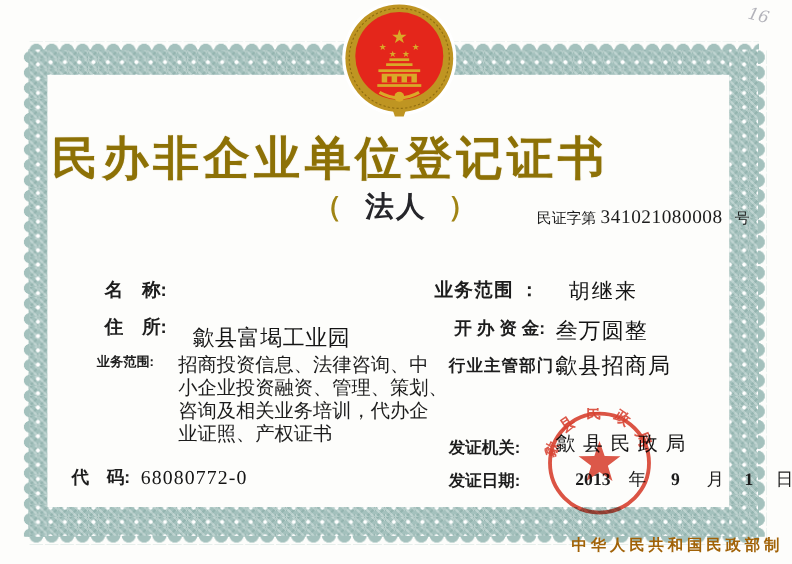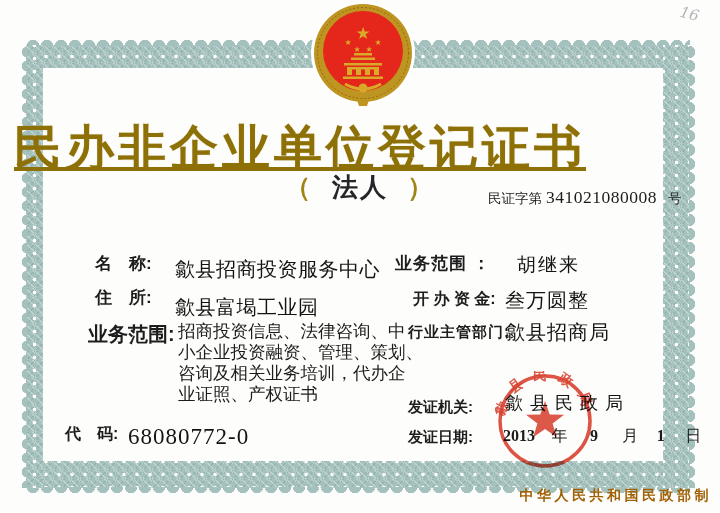--- a/index.html
+++ b/index.html
@@ -28,22 +28,22 @@
     background-size:7px 14px;}
   .band-right::after{content:"";position:absolute;top:0;bottom:0;right:-7px;width:8px;
     background-image:radial-gradient(circle at 0 50%, #a4c1bd 6px, rgba(0,0,0,0) 6.5px);
     background-size:8px 14px;}
   
   #emblem{position:absolute;left:311px;top:3px;width:104px;height:104px;z-index:3;}
   #seal{position:absolute;left:495px;top:371px;width:100px;height:100px;z-index:4;
         mix-blend-mode:multiply;opacity:.92;}
   
   .abs{position:absolute;z-index:2;white-space:nowrap;}
-  #title{left:0;width:600px;top:116px;text-align:center;font-size:48px;font-weight:bold;
-         letter-spacing:4px;color:#8d7106;text-shadow:0 0 1px rgba(141,113,6,.45);text-decoration:underline;}
+  #title{left:0;width:600px;top:116px;text-align:center;font-size:42px;font-weight:bold;
+         letter-spacing:4px;color:#8d7106;text-shadow:0 0 1px rgba(141,113,6,.45);}
   #subtitle{left:0;width:720px;top:170px;text-align:center;font-size:26px;font-weight:bold;letter-spacing:2px;}
   #subtitle .paren{color:#a08414;}
   #subtitle .inner{color:#26262a;margin:0 10px;}
   #certno{left:488px;top:187px;font-family:"Liberation Serif",serif;}
   #certno .pre{font-size:13.5px;}
   #certno .num{font-size:17.5px;letter-spacing:.5px;}
   #certno .suf{font-size:13.5px;margin-left:7px;}
   .flabel{font-weight:bold;color:#1d1d1d;}
   .fvalue{font-family:"Liberation Serif",serif;color:#141414;}
   #footer{right:8px;top:487px;font-family:"Liberation Serif",serif;font-size:14px;
@@ -97,50 +97,49 @@
     <span class="inner">法人</span>
     <span class="paren">）</span>
   </div>
   <div class="abs" id="certno">
     <span class="pre">民证字第</span>
     <span class="num">341021080008</span>
     <span class="suf">号</span>
   </div>
 
   <div class="abs flabel" style="left:95px;top:252px;font-size:17px;">名　称:</div>
-  <div class="abs fvalue" style="left:175px;top:256px;font-size:20px;letter-spacing:.5px;">歙县招商投资服务中心</div>
 
   <div class="abs flabel" style="left:95px;top:286px;font-size:17px;text-align:right;">住　所:</div>
   <div class="abs fvalue" style="left:175px;top:294px;font-size:20px;letter-spacing:.5px;">歙县富堨工业园</div>
 
-  <div class="abs flabel" style="left:88px;top:321px;font-size:20px;">业务范围:</div>
-  <div class="abs" style="left:162px;top:321px;font-size:17.5px;line-height:21px;font-family:'Liberation Serif',serif;margin-left:16px;">
+  <div class="abs flabel" style="left:88px;top:321px;font-size:12px;">业务范围:</div>
+  <div class="abs" style="left:162px;top:321px;font-size:17.5px;line-height:21px;font-family:'Liberation Serif',serif;">
     <div>招商投资信息、法律咨询、中</div>
     <div>小企业投资融资、管理、策划、</div>
     <div>咨询及相关业务培训，代办企</div>
     <div>业证照、产权证书</div>
   </div>
 
   <div class="abs flabel" style="left:65px;top:424px;font-size:16px;">代　码:</div>
-  <div class="abs fvalue" style="left:128px;top:424px;font-size:23px;letter-spacing:1px;">68080772-0</div>
+  <div class="abs fvalue" style="left:128px;top:424px;font-size:18px;letter-spacing:1px;">68080772-0</div>
 
   <div class="abs flabel" style="left:395px;top:252px;font-size:17px;letter-spacing:1px;">业务范围 ：</div>
   <div class="abs fvalue" style="left:517px;top:252px;font-size:19px;letter-spacing:2px;">胡继来</div>
 
   <div class="abs flabel" style="left:413px;top:289px;font-size:16px;">开 办 资 金:</div>
   <div class="abs fvalue" style="left:505px;top:287px;font-size:20px;letter-spacing:1px;">叁万圆整</div>
 
   <div class="abs flabel" style="left:408px;top:323px;font-size:15px;letter-spacing:1px;">行业主管部门:</div>
   <div class="abs fvalue" style="left:505px;top:319px;font-size:20px;letter-spacing:1px;">歙县招商局</div>
 
   <div class="abs flabel" style="left:408px;top:398px;font-size:15px;">发证机关:</div>
   <div class="abs fvalue" style="left:505px;top:391px;font-size:18px;letter-spacing:7px;">歙县民政局</div>
 
   <div class="abs flabel" style="left:408px;top:428px;font-size:15px;">发证日期:</div>
-  <div class="abs" style="left:503px;top:426px;font-size:16px;">
+  <div class="abs" style="left:503px;top:426px;font-size:16px;padding-left:20px;">
     <span class="datepart" style="font-weight:bold;">2013</span>
     <span class="datepart" style="margin-left:12px;">年</span>
     <span class="datepart" style="margin-left:18px;font-weight:bold;">9</span>
     <span class="datepart" style="margin-left:20px;">月</span>
     <span class="datepart" style="margin-left:14px;font-weight:bold;">1</span>
     <span class="datepart" style="margin-left:16px;">日</span>
   </div>
 
   <svg id="seal" viewBox="0 0 100 100">
     <defs>

